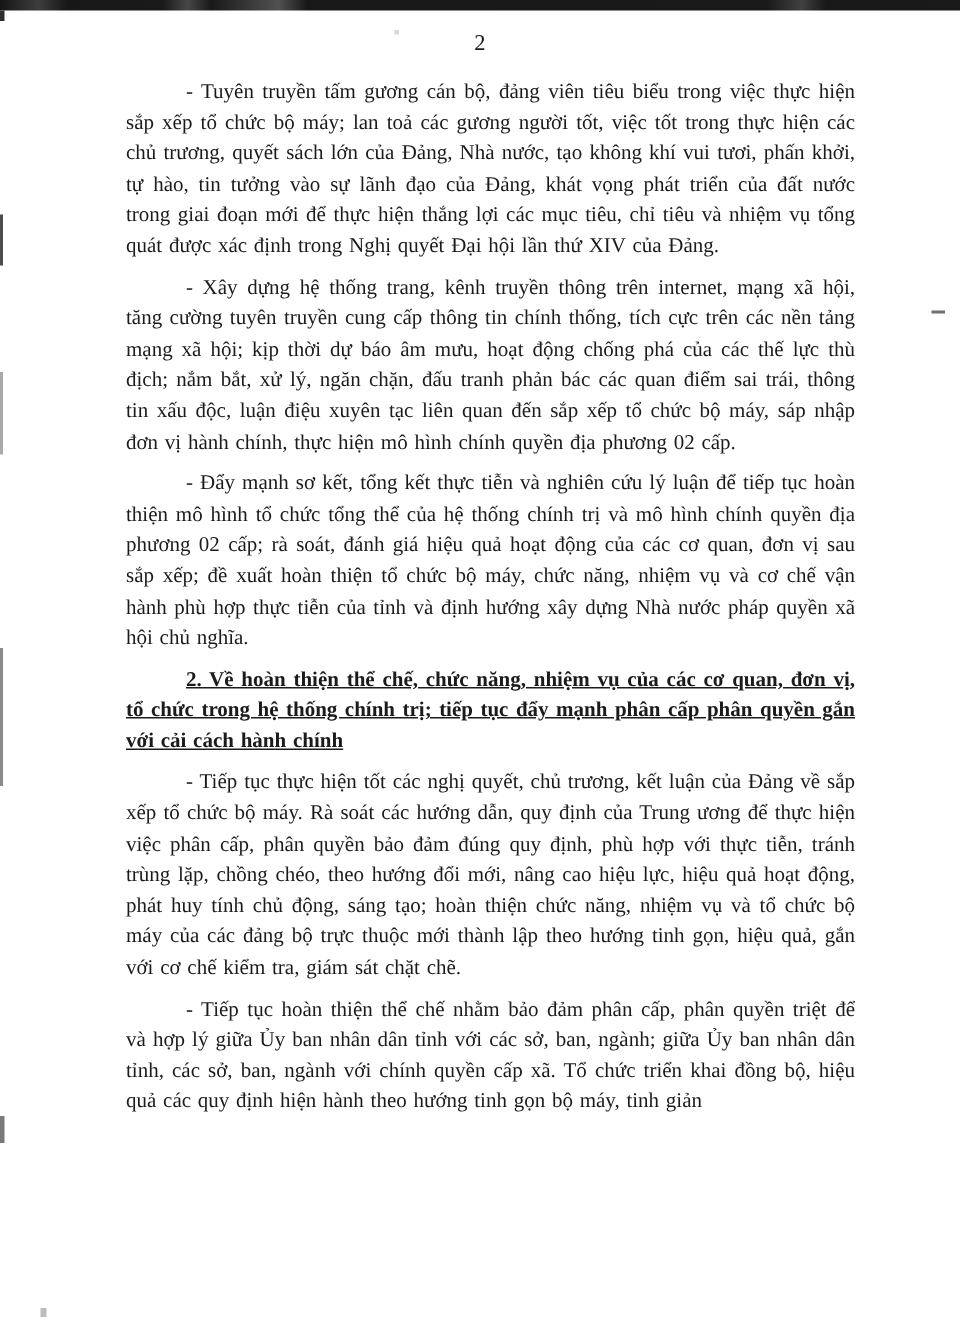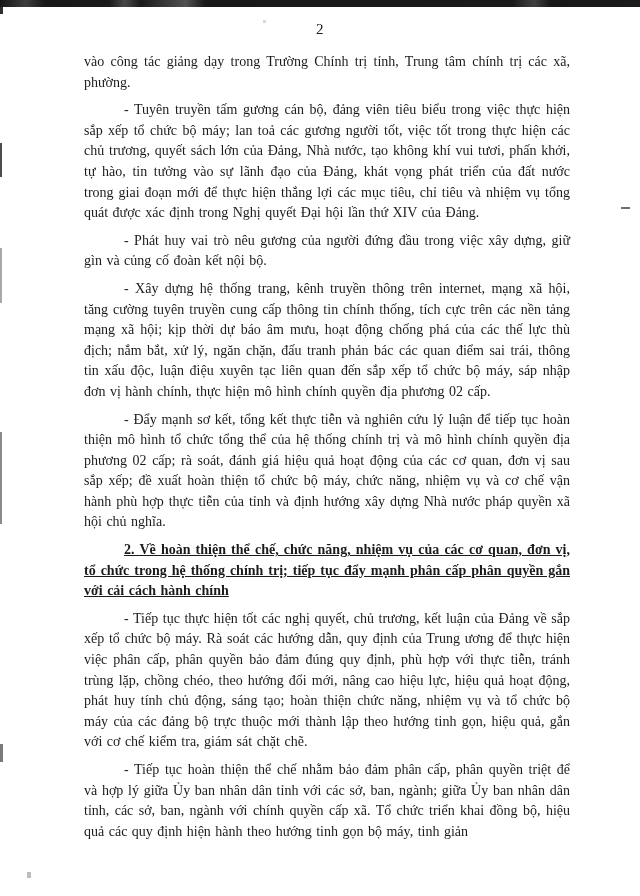--- a/index.html
+++ b/index.html
@@ -69,23 +69,21 @@
 </head>
 <body>
 
 <div class="page">
 
   <div class="scan-strip-top"></div>
 
   <div class="page-number">2</div>
 
   <div class="body-text">
-    <p class="para no-indent">vào công tác giảng dạy trong Trường Chính trị tỉnh, Trung tâm chính trị các xã, phường.</p>
     <p class="para">- Tuyên truyền tấm gương cán bộ, đảng viên tiêu biểu trong việc thực hiện sắp xếp tổ chức bộ máy; lan toả các gương người tốt, việc tốt trong thực hiện các chủ trương, quyết sách lớn của Đảng, Nhà nước, tạo không khí vui tươi, phấn khởi, tự hào, tin tưởng vào sự lãnh đạo của Đảng, khát vọng phát triển của đất nước trong giai đoạn mới để thực hiện thắng lợi các mục tiêu, chỉ tiêu và nhiệm vụ tổng quát được xác định trong Nghị quyết Đại hội lần thứ XIV của Đảng.</p>
-    <p class="para">- Phát huy vai trò nêu gương của người đứng đầu trong việc xây dựng, giữ gìn và củng cố đoàn kết nội bộ.</p>
     <p class="para">- Xây dựng hệ thống trang, kênh truyền thông trên internet, mạng xã hội, tăng cường tuyên truyền cung cấp thông tin chính thống, tích cực trên các nền tảng mạng xã hội; kịp thời dự báo âm mưu, hoạt động chống phá của các thế lực thù địch; nắm bắt, xử lý, ngăn chặn, đấu tranh phản bác các quan điểm sai trái, thông tin xấu độc, luận điệu xuyên tạc liên quan đến sắp xếp tổ chức bộ máy, sáp nhập đơn vị hành chính, thực hiện mô hình chính quyền địa phương 02 cấp.</p>
     <p class="para">- Đẩy mạnh sơ kết, tổng kết thực tiễn và nghiên cứu lý luận để tiếp tục hoàn thiện mô hình tổ chức tổng thể của hệ thống chính trị và mô hình chính quyền địa phương 02 cấp; rà soát, đánh giá hiệu quả hoạt động của các cơ quan, đơn vị sau sắp xếp; đề xuất hoàn thiện tổ chức bộ máy, chức năng, nhiệm vụ và cơ chế vận hành phù hợp thực tiễn của tỉnh và định hướng xây dựng Nhà nước pháp quyền xã hội chủ nghĩa.</p>
     <p class="para heading">2. Về hoàn thiện thể chế, chức năng, nhiệm vụ của các cơ quan, đơn vị, tổ chức trong hệ thống chính trị; tiếp tục đẩy mạnh phân cấp phân quyền gắn với cải cách hành chính</p>
     <p class="para">- Tiếp tục thực hiện tốt các nghị quyết, chủ trương, kết luận của Đảng về sắp xếp tổ chức bộ máy. Rà soát các hướng dẫn, quy định của Trung ương để thực hiện việc phân cấp, phân quyền bảo đảm đúng quy định, phù hợp với thực tiễn, tránh trùng lặp, chồng chéo, theo hướng đổi mới, nâng cao hiệu lực, hiệu quả hoạt động, phát huy tính chủ động, sáng tạo; hoàn thiện chức năng, nhiệm vụ và tổ chức bộ máy của các đảng bộ trực thuộc mới thành lập theo hướng tinh gọn, hiệu quả, gắn với cơ chế kiểm tra, giám sát chặt chẽ.</p>
     <p class="para">- Tiếp tục hoàn thiện thể chế nhằm bảo đảm phân cấp, phân quyền triệt để và hợp lý giữa Ủy ban nhân dân tỉnh với các sở, ban, ngành; giữa Ủy ban nhân dân tỉnh, các sở, ban, ngành với chính quyền cấp xã. Tổ chức triển khai đồng bộ, hiệu quả các quy định hiện hành theo hướng tinh gọn bộ máy, tinh giản</p>
   </div>
 
   <div class="artifact a-corner"></div>
   <div class="artifact a-left-1"></div>
   <div class="artifact a-left-2"></div>

